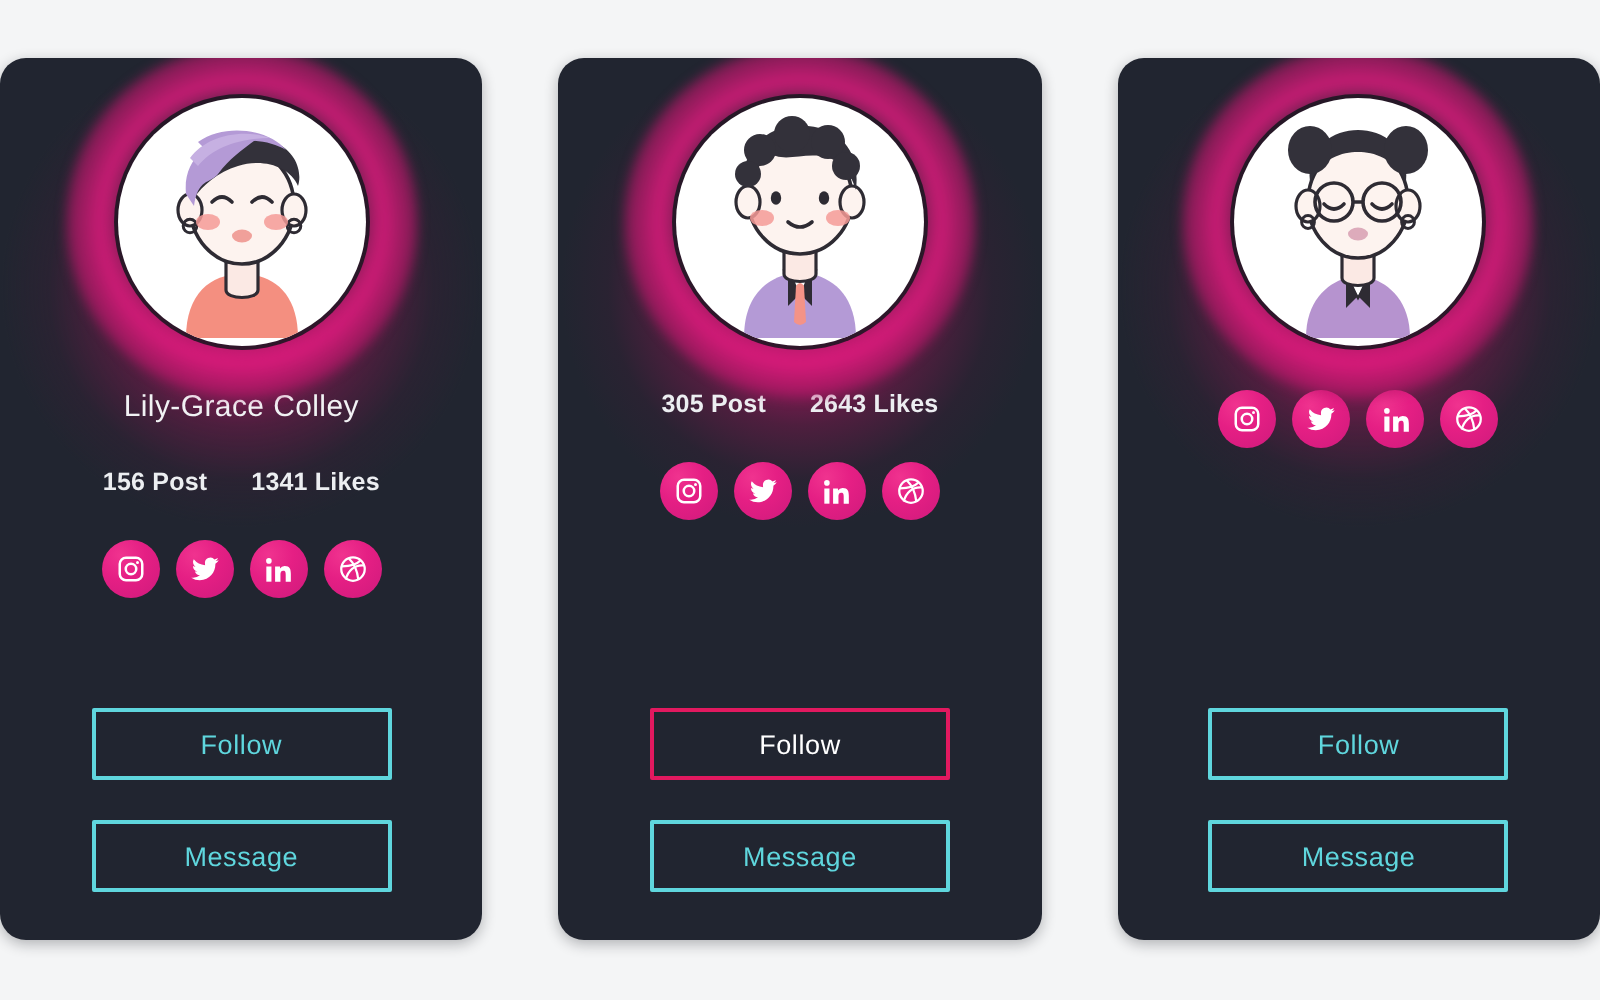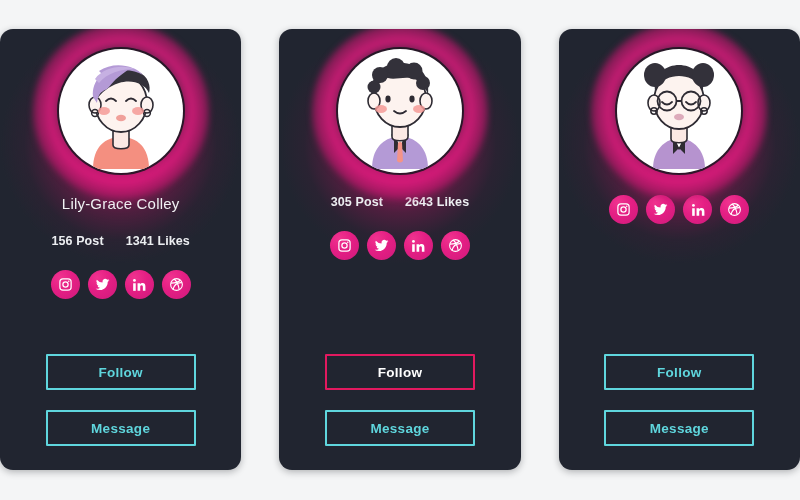--- a/index.html
+++ b/index.html
@@ -121,21 +121,21 @@
     flex-direction: column;
     gap: 20px;
   }
   .btn {
     height: 36px;
     background: transparent;
     border: 2px solid #5fd6dd;
     color: #5fd6dd;
     font-family: "Liberation Sans", sans-serif;
     font-size: 13.5px;
-    font-weight: 700;
+    font-weight: 400;
     letter-spacing: 0.3px;
     cursor: pointer;
     border-radius: 1px;
     display: flex;
     align-items: center;
     justify-content: center;
   }
   .btn.active {
     border-color: #e2195f;
     color: #ffffff;

